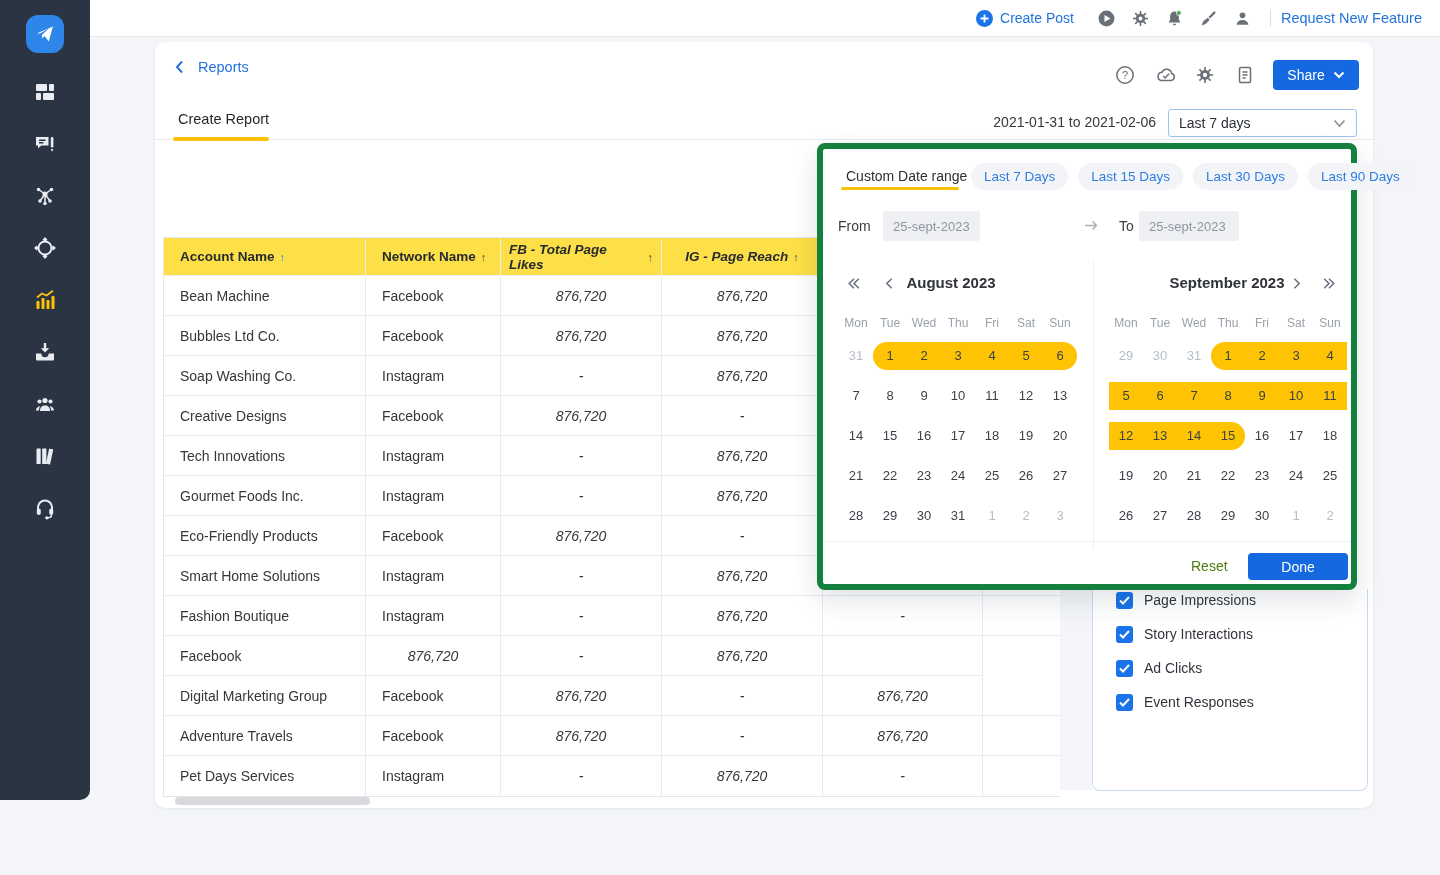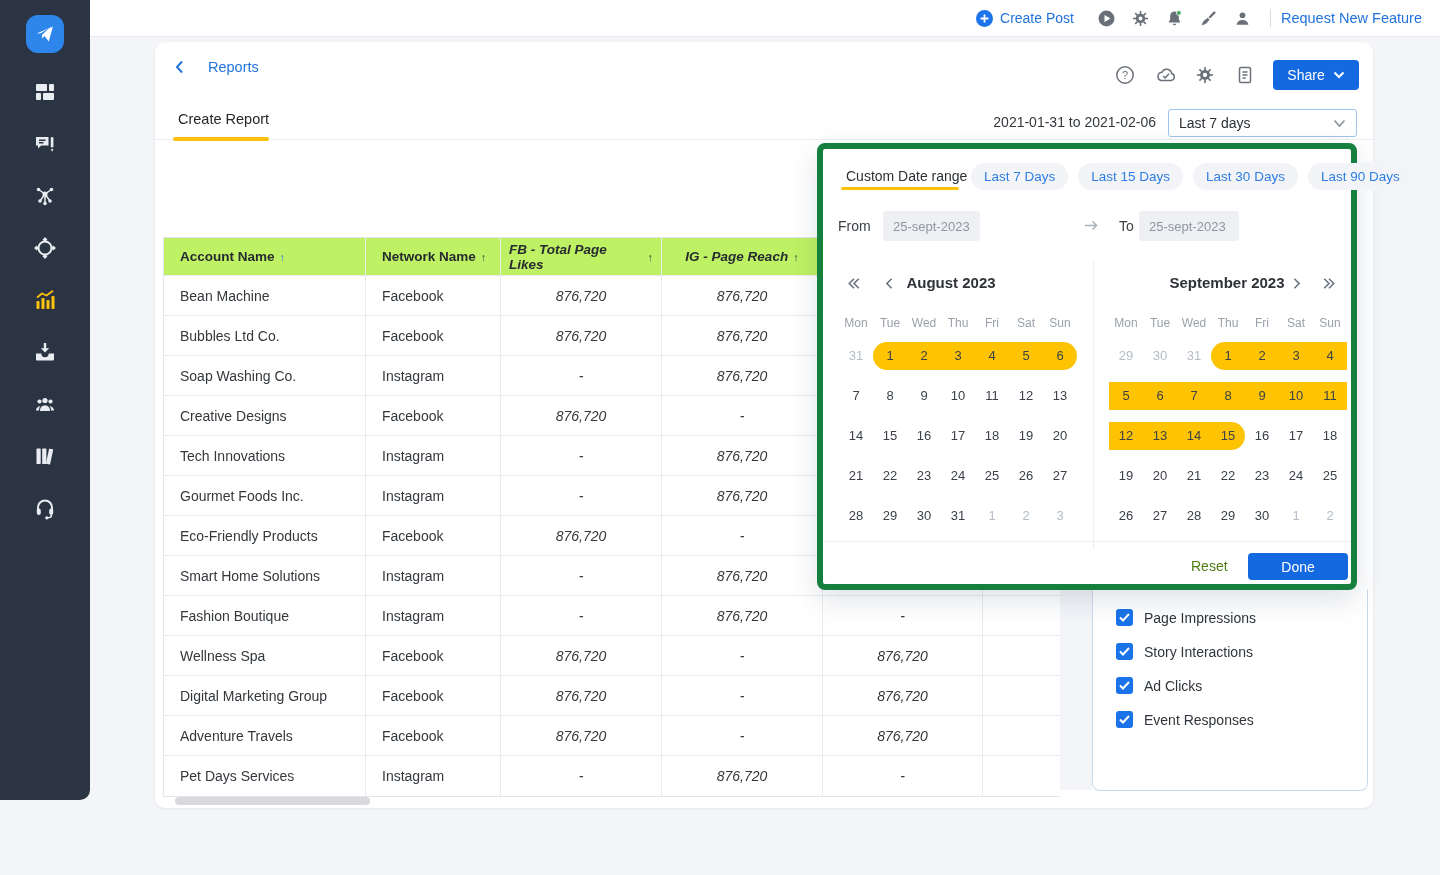--- a/index.html
+++ b/index.html
@@ -35,21 +35,21 @@
     margin-top:15px; display:flex; align-items:center; justify-content:center; cursor:pointer;}
   .side-nav { display:flex; flex-direction:column; gap:28px; margin-top:27px; }
   .side-item { width:24px; height:24px; cursor:pointer; }
 
   
   .card {
     position:absolute; left:155px; top:42px; width:1218px; height:766px;
     background:#fff; border-radius:10px; box-shadow:0 1px 3px rgba(25,39,60,.07);
     z-index:1;
   }
-  .breadcrumb { position:absolute; left:20px; top:17px; display:flex; align-items:center; gap:24px; cursor:pointer;}
+  .breadcrumb { position:absolute; left:20px; top:17px; display:flex; align-items:center; gap:14px; cursor:pointer;}
   .breadcrumb span { color:#2273dc; font-size:14.5px; }
   .hdr-icon { width:20px; height:20px; cursor:pointer; }
   .ic-help{ position:absolute; left:960px; top:23px;}
   .ic-cloud{ position:absolute; left:1000px; top:23px;}
   .ic-gear2{ position:absolute; left:1040px; top:23px;}
   .ic-doc{ position:absolute; left:1080px; top:23px;}
   .share-btn {
     position:absolute; left:1118px; top:18px; width:86px; height:30px;
     background:#1569e0; color:#fff; border:none; border-radius:4px;
     font-size:14px; font-family:inherit; display:flex; align-items:center; justify-content:center; gap:8px;
@@ -63,21 +63,21 @@
     position:absolute; left:1013px; top:67px; width:189px; height:28px;
     border:1px solid #9ec3f0; border-radius:3px; background:#fff;
     display:flex; align-items:center; padding:0 10px; cursor:pointer;
   }
   .range-dropdown span { font-size:14px; color:#2b3036; flex:1; }
 
   
   .table-wrap { position:absolute; left:8px; top:195px; width:897px; overflow:hidden;
     border:1px solid #e3e5e8; border-right:none; }
   .trow, .thead { display:grid; grid-template-columns:202px 135px 161px 161px 160px 78px; }
-  .thead { height:38px; background:#bef264; }
+  .thead { height:38px; background:#fde047; }
   .trow { height:40px; background:#fff; }
   .tcell {
     border-right:1px solid #eaebee; border-bottom:1px solid #eaebee;
     display:flex; align-items:center; font-size:14px; color:#33383d;
     padding:0 8px;
   }
   .tcell.left { justify-content:flex-start; padding-left:16px; }
   .tcell.center { justify-content:center;font-style:italic; }
   .thead .tcell { font-size:13.5px; font-weight:bold; color:#272b30; cursor:pointer; gap:5px;}
   .sort-arrow { font-size:11px; color:#43474c; font-weight:normal; }
@@ -88,21 +88,21 @@
     background:#d7d9dc; border-radius:4px; cursor:pointer;}
 
   .gray-strip { position:absolute; left:1060px; top:237px; width:32px; height:553px; background:#f3f5f8; z-index:2;}
 
   
   .metrics-panel {
     position:absolute; left:1092px; top:589px; width:276px; height:202px;
     background:#fff; border:1px solid #ccd9eb; border-top:none;
     border-radius:0 0 8px 8px; z-index:3; padding-top:3px;
   }
-  .metric-item { height:34px; display:flex; align-items:flex-end; padding-left:23px; }
+  .metric-item { height:34px; display:flex; align-items:flex-start; padding-left:23px; }
   .checkbox { width:17px; height:17px; background:#1a73e8; border-radius:3px;
     display:flex; align-items:center; justify-content:center; cursor:pointer; flex:none;}
   .metric-label { margin-left:11px; font-size:14px; color:#30353b; }
 
   
   .popup {
     position:absolute; left:817px; top:143px; width:540px; height:447px;
     background:#fff; border:6px solid #15803d; border-radius:8px;
     box-shadow:0 10px 28px rgba(30,50,80,.14); z-index:5;
   }
@@ -430,21 +430,20 @@
       </div>
       <div class="trow">
         <div class="tcell left">Fashion Boutique</div>
         <div class="tcell left">Instagram</div>
         <div class="tcell center">-</div>
         <div class="tcell center">876,720</div>
         <div class="tcell center">-</div>
         <div class="tcell center"></div>
       </div>
       <div class="trow">
-        <div class="tcell left">Wellness Spa</div>
         <div class="tcell left">Facebook</div>
         <div class="tcell center">876,720</div>
         <div class="tcell center">-</div>
         <div class="tcell center">876,720</div>
         <div class="tcell center"></div>
       </div>
       <div class="trow">
         <div class="tcell left">Digital Marketing Group</div>
         <div class="tcell left">Facebook</div>
         <div class="tcell center">876,720</div>

